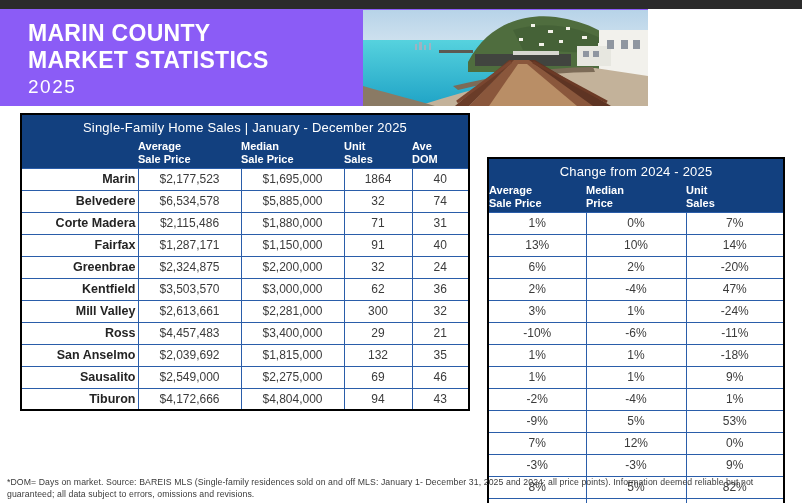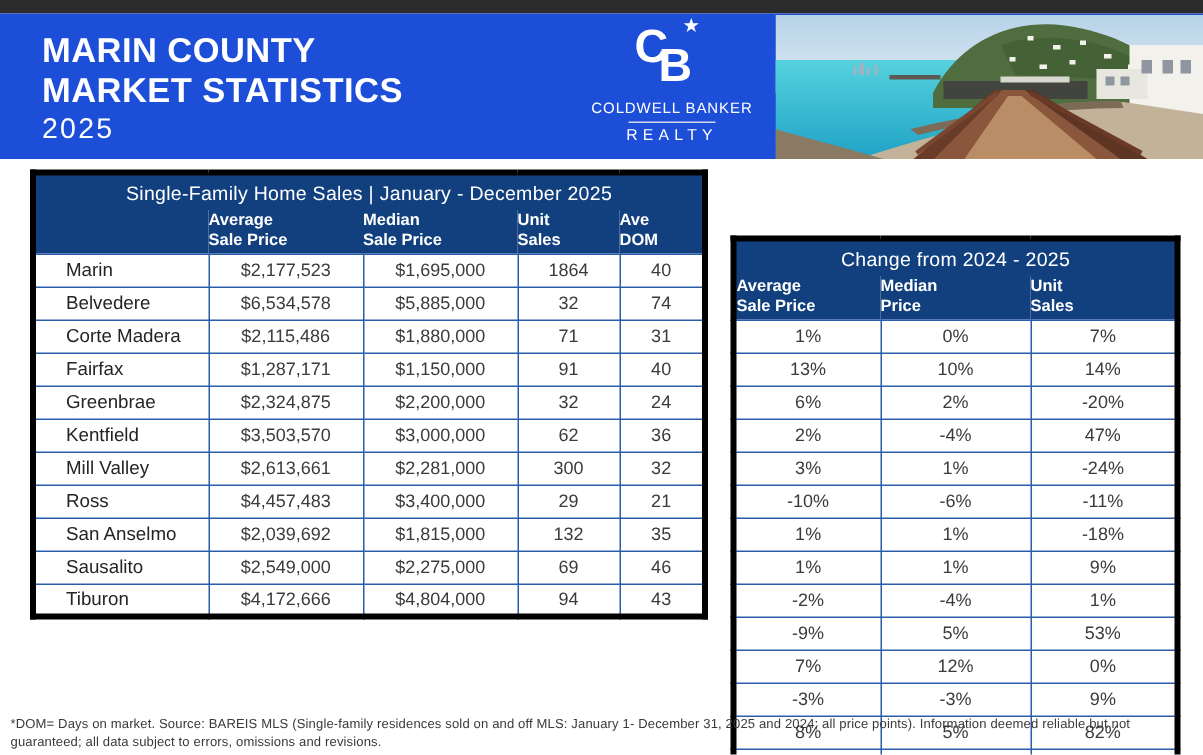--- a/index.html
+++ b/index.html
@@ -4,54 +4,54 @@
 <style>
   * { margin:0; padding:0; box-sizing:border-box; }
   html,body { width:802px; height:503px; }
   body {
     font-family:"Liberation Sans", sans-serif;
     background:#ffffff;
     position:relative;
     overflow:hidden;
   }
   .topbar { height:9px; background:#2b2b2b; width:802px; }
-  .band { position:relative; height:97px; background:#1d4ed8; width:802px; }
+  .band { position:relative; height:97px; background:#8b5cf6; width:648px; }
   .band-title { position:absolute; left:28px; top:11px; color:#ffffff; }
   .band-title .t-line { font-size:23px; font-weight:700; line-height:27px; letter-spacing:0.3px; }
   .band-year { font-size:19px; font-weight:400; letter-spacing:1.5px; margin-top:2px; }
 
   .logo { position:absolute; left:381px; top:6px; width:134px; text-align:center; color:#ffffff; }
   .monogram { position:relative; height:48px; }
   .mono-c { position:absolute; left:42px; top:-2px; font-size:31px; font-weight:700; }
   .mono-b { position:absolute; left:58px; top:11px; font-size:31px; font-weight:700; }
   .mono-star { position:absolute; left:74px; top:-6px; font-size:13px; }
   .logo-name { font-size:10px; font-weight:400; letter-spacing:0.6px; margin-top:4px; white-space:nowrap; }
   .logo-rule { width:58px; height:1px; background:#cfd8e8; margin:3px auto 2px auto; }
   .logo-realty { font-size:10.5px; font-weight:400; letter-spacing:3.5px; }
 
   .photo { position:absolute; right:0; top:1px; width:285px; height:96px; display:block; }
 
   table { border-collapse:collapse; table-layout:fixed; position:absolute; top:113px; background:#ffffff; }
   #sales-table { left:20px; width:448px; }
   #change-table { left:487px; width:296px;margin-top:44px; }
-  table { border:4px solid #000000; }
+  table { border:2px solid #000000; }
   .t-title th {
     background:#12407f; color:#ffffff; font-size:13px; font-weight:500;
     height:25px; text-align:center; letter-spacing:0.2px; border:0;
   }
   .t-cols th {
     background:#12407f; color:#ffffff; font-size:11px; font-weight:700;
     height:29px; text-align:left; line-height:13px; vertical-align:middle; border:0;
   }
   tbody td {
     border:1px solid #2a5da9; height:22px; font-size:12px; color:#3b3b3b;
     text-align:center; vertical-align:middle; padding:0 2px;
   }
   tbody td.label {
-    text-align:left; padding-left:20px; font-weight:400; color:#242424; font-size:12.5px;
+    text-align:right; padding-left:20px; font-weight:700; color:#242424; font-size:12.5px;
   }
   .footer {
     position:absolute; left:7px; top:477px; width:790px;
     font-size:8.7px; line-height:11.5px; color:#3a3a3a; letter-spacing:0.1px;
   }
 </style>
 </head>
 <body>
 
 <div class="topbar"></div>

